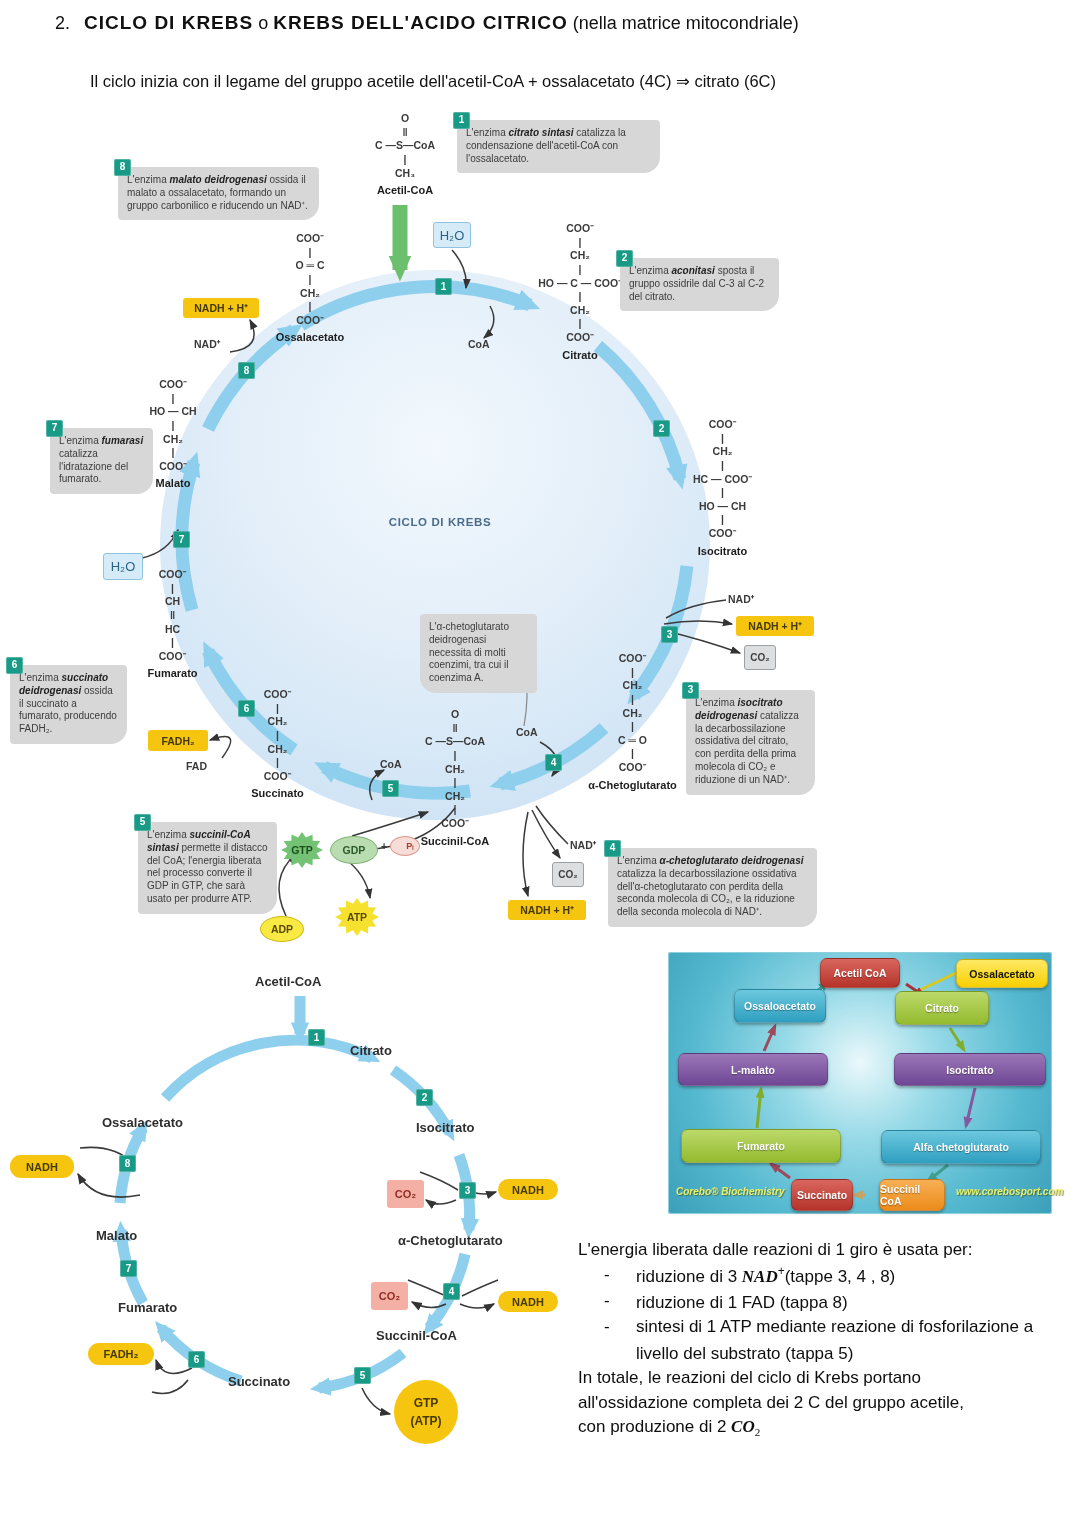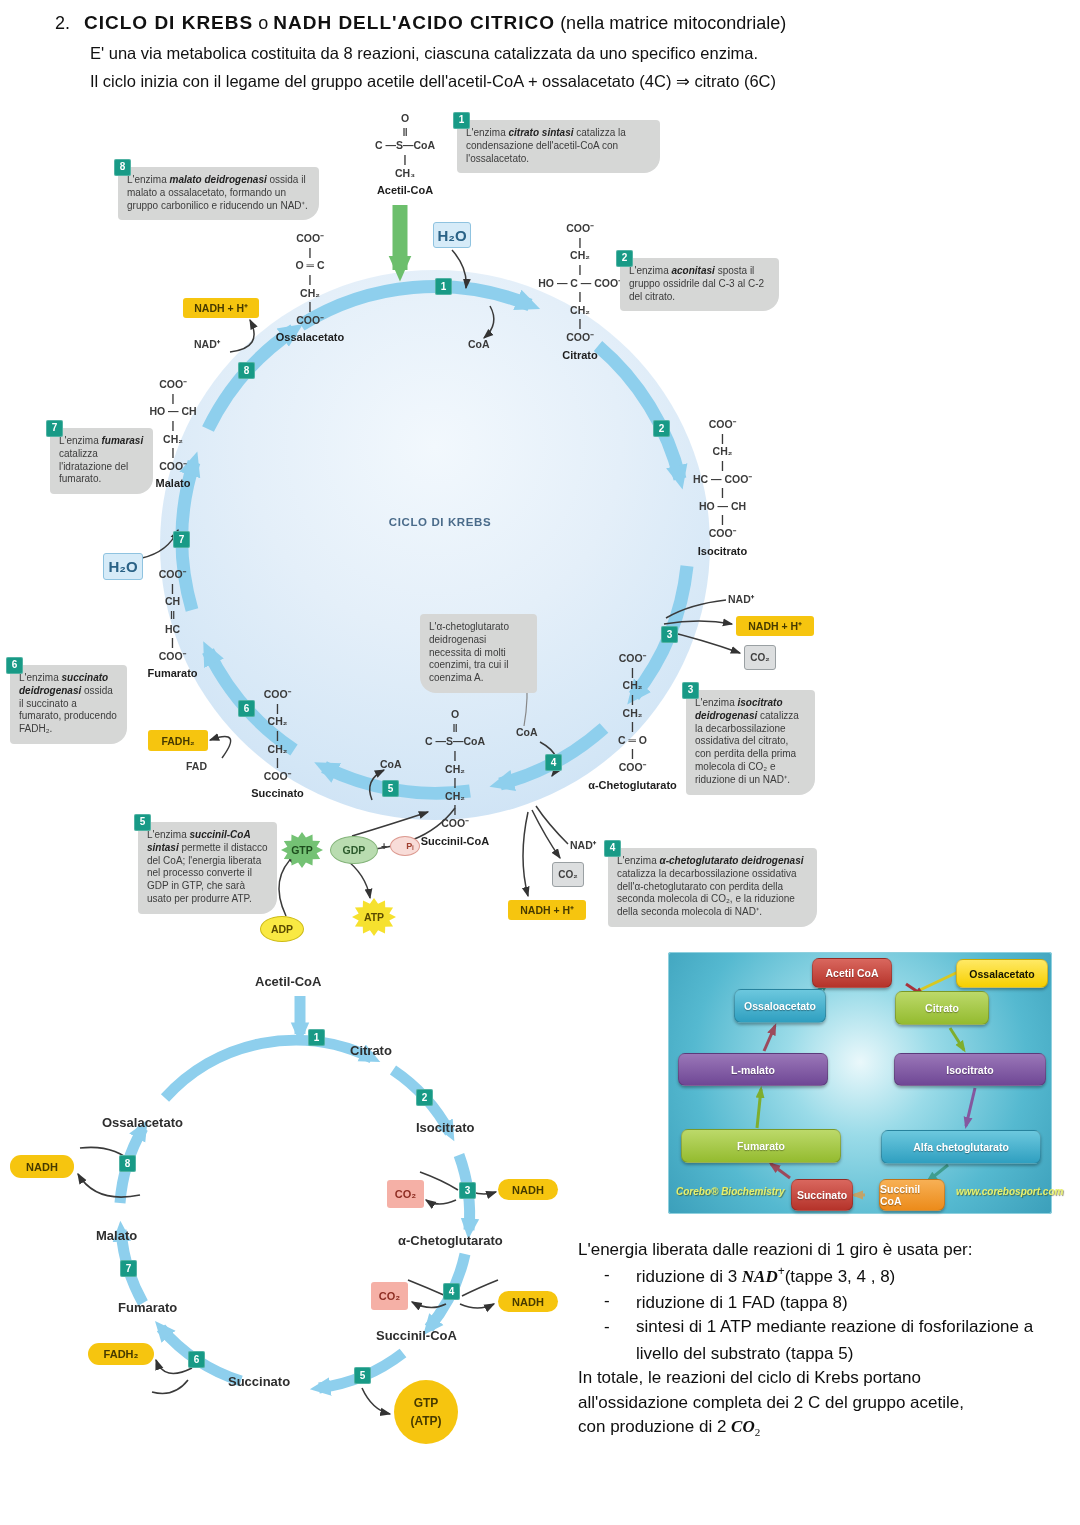--- a/index.html
+++ b/index.html
@@ -34,21 +34,21 @@
     line-height:1.3;z-index:4;}
   .mol-f{display:block;white-space:pre-line;}
   .mol-l{display:block;font-weight:bold;color:#1d1d1d;font-size:11px;margin-top:3px;}
 
   .pill{position:absolute;background:#f6c50f;border-radius:3px;font-weight:bold;font-size:10.5px;
     color:#463a00;display:flex;align-items:center;justify-content:center;z-index:5;}
   .lab{position:absolute;font-size:10.5px;color:#3a3a3a;z-index:5;font-weight:600;}
   .cobox{position:absolute;background:#dcdedf;border:1px solid #9aa0a3;border-radius:3px;
     font-size:10px;font-weight:600;color:#3f3f3f;display:flex;align-items:center;justify-content:center;z-index:5;}
   .h2obox{position:absolute;background:#d6ebf8;border:1.5px solid #8fc3e0;border-radius:3px;
-    color:#2a6286;font-weight:bold;font-size:15px;display:flex;align-items:center;justify-content:center;z-index:5;}
+    color:#2a6286;font-weight:normal;font-size:13px;display:flex;align-items:center;justify-content:center;z-index:5;}
   .oval{position:absolute;border-radius:50%;display:flex;align-items:center;justify-content:center;
     font-weight:bold;font-size:10.5px;z-index:5;}
   .oval-gdp{background:#b9dcb0;border:1.5px solid #84b47a;color:#2c5a2c;}
   .oval-adp{background:#f9e943;border:1.5px solid #cdbb16;color:#5a4a00;}
   .pi-circ{position:absolute;background:#f8dcd8;border:1.5px solid #dc9a90;color:#a04030;
     border-radius:50%;font-size:9px;font-weight:bold;display:flex;align-items:center;justify-content:center;z-index:5;padding-left:10px;}
   .star{position:absolute;display:flex;align-items:center;justify-content:center;font-weight:bold;z-index:5;
     clip-path:polygon(50% 0%,59.3% 15.2%,75% 6.7%,75.5% 24.5%,93.3% 25%,84.8% 40.7%,100% 50%,84.8% 59.3%,93.3% 75%,75.5% 75.5%,75% 93.3%,59.3% 84.8%,50% 100%,40.7% 84.8%,25% 93.3%,24.5% 75.5%,6.7% 75%,15.2% 59.3%,0% 50%,15.2% 40.7%,6.7% 25%,24.5% 24.5%,25% 6.7%,40.7% 15.2%);}
   .star-gtp{background:#74c274;color:#1d4d1d;font-size:10.5px;}
   .star-atp{background:#f6e12e;color:#5a4a00;font-size:10.5px;}
@@ -88,23 +88,22 @@
   .math{font-family:"Liberation Serif",serif;font-style:italic;font-weight:bold;}
   .e-btext sup{font-size:.7em;}
   .e-last sub{font-size:.65em;font-family:"Liberation Serif",serif;}
 </style>
 </head>
 <body>
 
 <div id="page">
 
   <div class="hdr-row">
-    <span class="hdr-num">2.</span><span class="hdr-bold">CICLO DI KREBS</span><span> o </span><span class="hdr-bold">NADH DELL'ACIDO CITRICO</span><span class="hdr-note"> (nella matrice mitocondriale)</span>
+    <span class="hdr-num">2.</span><span class="hdr-bold">CICLO DI KREBS</span><span> o </span><span class="hdr-bold">KREBS DELL'ACIDO CITRICO</span><span class="hdr-note"> (nella matrice mitocondriale)</span>
   </div>
-  <div class="hdr-line" style="top:44px">E' una via metabolica costituita da 8 reazioni, ciascuna catalizzata da uno specifico enzima.</div>
   <div class="hdr-line" style="top:72px">Il ciclo inizia con il legame del gruppo acetile dell'acetil-CoA + ossalacetato (4C) ⇒ citrato (6C)</div>
 
   <div id="main-diagram">
     <div id="main-circle"></div>
 
     <svg class="overlay" width="830" height="845">
       <defs>
         <marker id="mbA" viewBox="0 0 10 10" refX="5" refY="5" markerWidth="2.1" markerHeight="2.1" orient="auto">
             <path d="M0 1 L9 5 L0 9 Z" fill="#8ecfed"></path>
           </marker>
@@ -303,21 +302,21 @@
     <div class="pill" style="left:508px;top:790px;width:78px;height:20px">NADH + H⁺</div>
     <div class="lab" style="left:516px;top:616px">CoA</div>
     <div class="lab" style="left:380px;top:648px">CoA</div>
     <div class="pill" style="left:148px;top:620px;width:60px;height:21px">FADH₂</div>
     <div class="lab" style="left:186px;top:650px">FAD</div>
     <div class="star star-gtp" style="left:281px;top:722px;width:42px;height:36px">GTP</div>
     <div class="oval oval-gdp" style="left:330px;top:726px;width:46px;height:26px">GDP</div>
     <div class="lab" style="left:381px;top:730px">+</div>
     <div class="pi-circ" style="left:390px;top:726px;width:18px;height:18px">Pᵢ</div>
     <div class="oval oval-adp" style="left:260px;top:806px;width:42px;height:24px">ADP</div>
-    <div class="star star-atp" style="left:352px;top:788px;width:44px;height:38px">ATP</div>
+    <div class="star star-atp" style="left:335px;top:788px;width:44px;height:38px">ATP</div>
   </div>
 
   <div id="simple-diagram">
     <svg class="overlay" width="570" height="540">
       <defs>
         <marker id="mbB" viewBox="0 0 10 10" refX="5" refY="5" markerWidth="2.1" markerHeight="2.1" orient="auto">
             <path d="M0 1 L9 5 L0 9 Z" fill="#8ecfed"></path>
           </marker>
         <marker id="mkB" viewBox="0 0 8 6" refX="7" refY="3" markerWidth="7" markerHeight="6" orient="auto">
             <path d="M0 0 L8 3 L0 6 Z" fill="#333"></path>
@@ -407,21 +406,21 @@
         <path d="M 238 32 L 256 44" stroke="#a8323c" marker-end="url(#mfR)"></path>
         <path d="M 282 76 L 296 98" stroke="#7fae2e" marker-end="url(#mfG)"></path>
         <path d="M 307 136 L 298 174" stroke="#84589f" marker-end="url(#mfP)"></path>
         <path d="M 280 213 L 260 229" stroke="#3f9d8f" marker-end="url(#mfT)"></path>
         <path d="M 197 243 L 186 243" stroke="#c2a368" marker-end="url(#mfO)"></path>
         <path d="M 122 226 L 103 212" stroke="#9c4a5c" marker-end="url(#mfM)"></path>
         <path d="M 89 176 L 93 137" stroke="#7fae2e" marker-end="url(#mfG)"></path>
         <path d="M 96 99 L 107 74" stroke="#9c4a5c" marker-end="url(#mfM)"></path>
       </g>
     </svg>
-    <div class="fbox f-red" style="left:144px;top:6px;width:78px;height:28px">Acetil CoA</div>
+    <div class="fbox f-red" style="left:152px;top:6px;width:78px;height:28px">Acetil CoA</div>
     <div class="fbox f-yellow" style="left:288px;top:7px;width:90px;height:27px">Ossalacetato</div>
     <div class="fbox f-cyan" style="left:66px;top:37px;width:90px;height:32px">Ossaloacetato</div>
     <div class="fbox f-green" style="left:227px;top:39px;width:92px;height:32px">Citrato</div>
     <div class="fbox f-purple" style="left:10px;top:101px;width:148px;height:31px">L-malato</div>
     <div class="fbox f-purple" style="left:226px;top:101px;width:150px;height:31px">Isocitrato</div>
     <div class="fbox f-green" style="left:13px;top:177px;width:158px;height:32px">Fumarato</div>
     <div class="fbox f-cyan" style="left:213px;top:178px;width:158px;height:32px">Alfa  chetoglutarato</div>
     <div class="fbox f-red" style="left:123px;top:227px;width:60px;height:30px">Succinato</div>
     <div class="fbox f-orange" style="left:199px;top:227px;width:64px;height:30px">Succinil  CoA</div>
     <div class="wm" style="left:8px;top:234px">Corebo®  Biochemistry</div>

